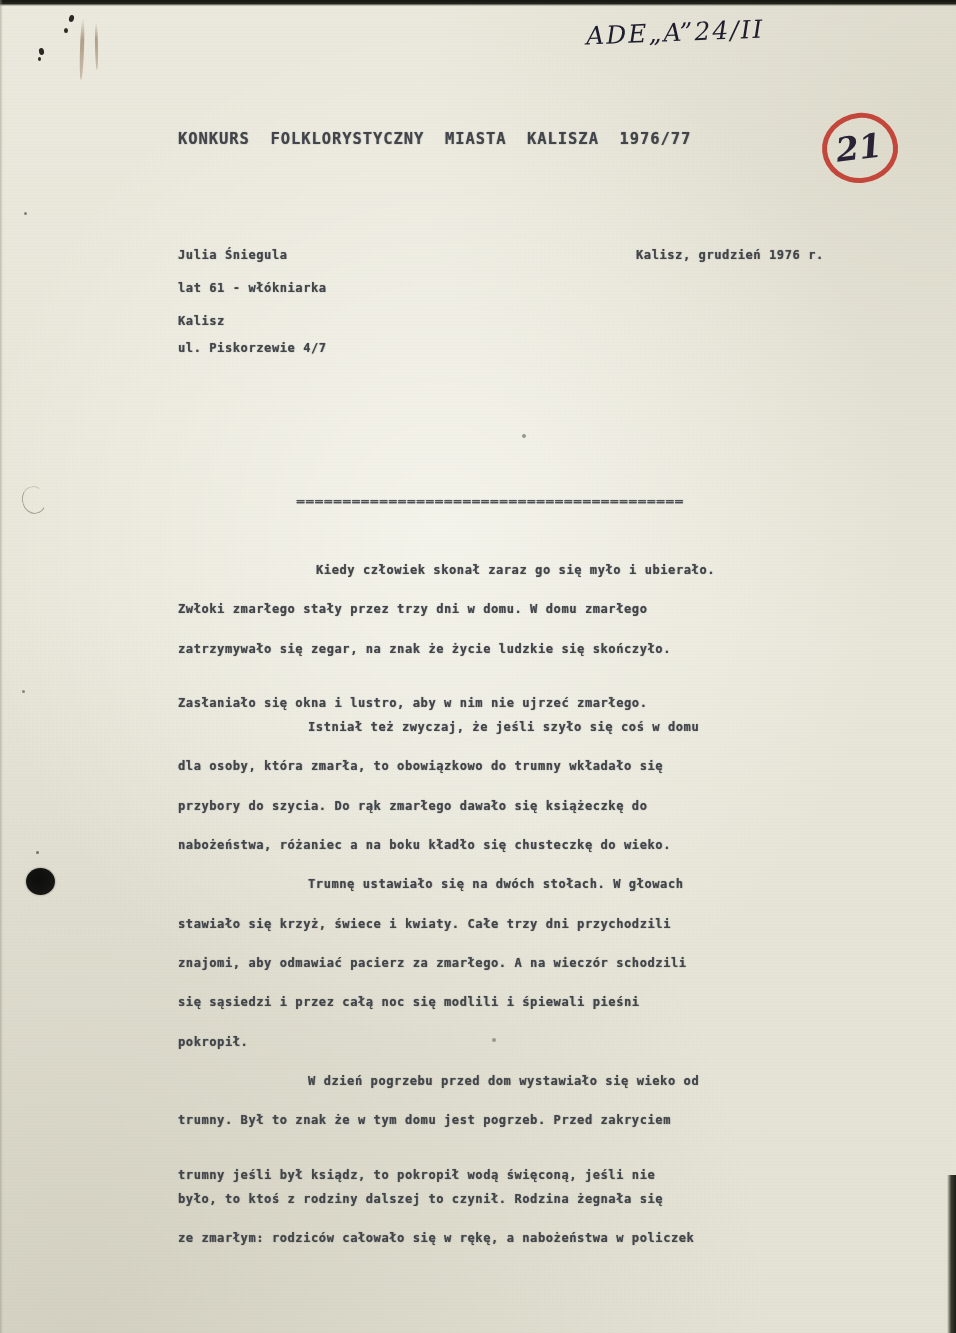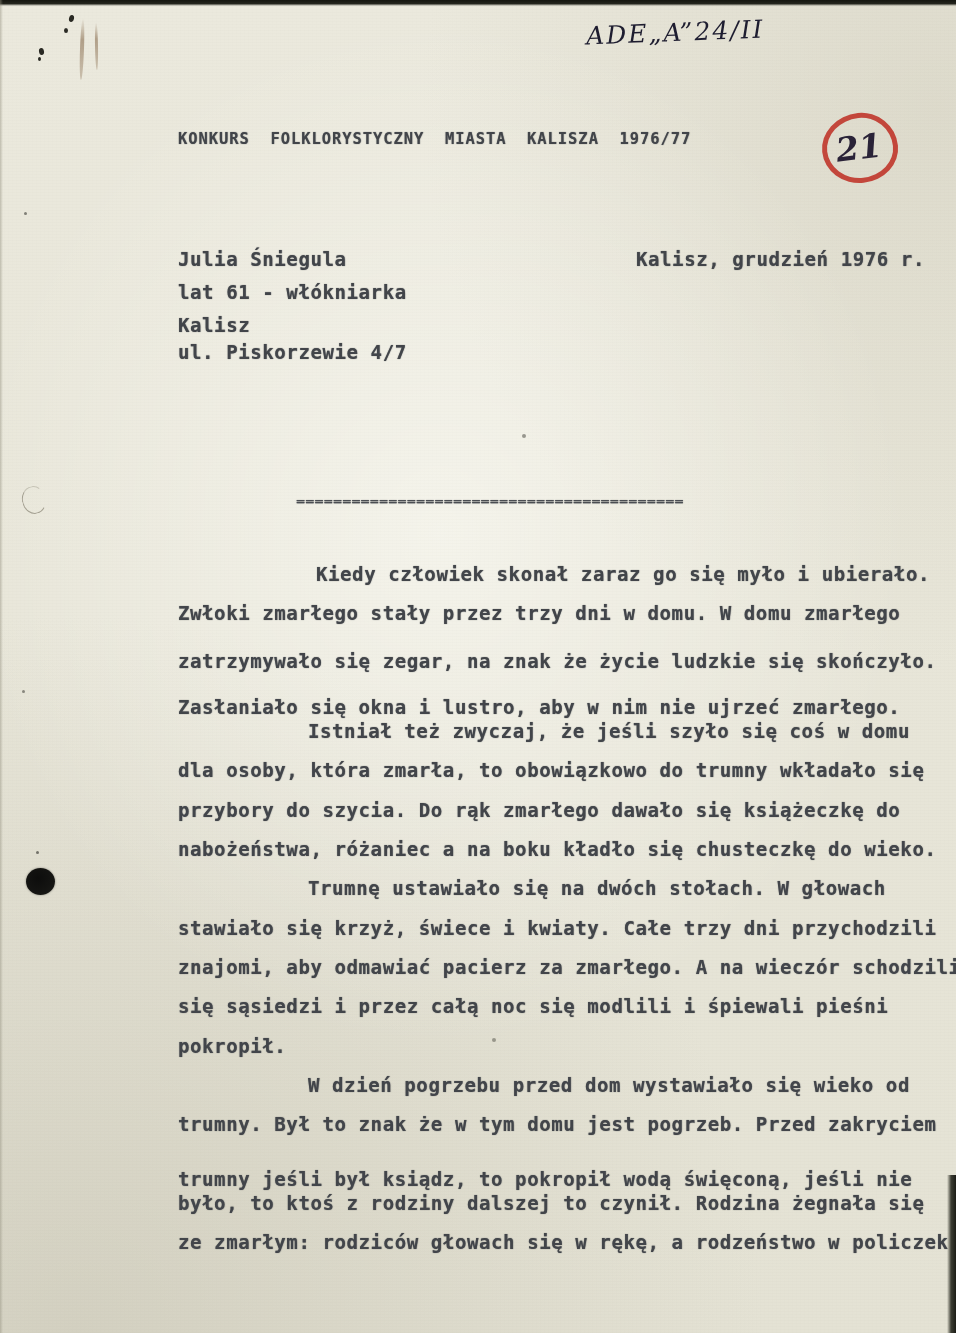--- a/index.html
+++ b/index.html
@@ -54,21 +54,21 @@
     position: absolute;
     top: 0; left: 0;
     width: 3px; height: 1333px;
     background: linear-gradient(90deg, rgba(150,147,130,0.5) 0%, rgba(150,147,130,0) 100%);
   }
 
   
   .typed {
     position: absolute;
     color: #42454a;
-    font-size: 19px;
+    font-size: 12px;
     letter-spacing: 0.6px;
     white-space: pre;
     text-shadow: 0 0 1.1px rgba(66,69,74,0.55), 0.4px 0.2px 0.8px rgba(80,84,90,0.35);
     font-weight: 700;
     -webkit-font-smoothing: antialiased;
   }
 
   #doc-header {
     left: 178px;
     top: 130px;
@@ -230,31 +230,31 @@
   <div class="typed author-line" id="author-name">Julia Śniegula</div>
   <div class="typed author-line" id="author-age">lat 61 - włókniarka</div>
   <div class="typed author-line" id="author-city">Kalisz</div>
   <div class="typed author-line" id="author-street">ul. Piskorzewie 4/7</div>
 
   <div class="typed" id="doc-title-rule">==========================================</div>
 
   <div id="body-text">
       <div class="typed body-line" style="top: 563px; left: 308px; padding-left: 8px;">Kiedy człowiek skonał zaraz go się myło i ubierało.</div>
       <div class="typed body-line" style="top: 602px; left: 178px;">Zwłoki zmarłego stały przez trzy dni w domu. W domu zmarłego</div>
-      <div class="typed body-line" style="top: 642px; left: 178px; margin-top: 8px;">zatrzymywało się zegar, na znak że życie ludzkie się skończyło.</div>
+      <div class="typed body-line" style="top: 642px; left: 178px;">zatrzymywało się zegar, na znak że życie ludzkie się skończyło.</div>
       <div class="typed body-line" style="top: 696px; left: 178px;">Zasłaniało się okna i lustro, aby w nim nie ujrzeć zmarłego.</div>
       <div class="typed body-line" style="top: 720px; left: 308px;">Istniał też zwyczaj, że jeśli szyło się coś w domu</div>
       <div class="typed body-line" style="top: 759px; left: 178px;">dla osoby, która zmarła, to obowiązkowo do trumny wkładało się</div>
       <div class="typed body-line" style="top: 799px; left: 178px;">przybory do szycia. Do rąk zmarłego dawało się książeczkę do</div>
       <div class="typed body-line" style="top: 838px; left: 178px;">nabożeństwa, różaniec a na boku kładło się chusteczkę do wieko.</div>
       <div class="typed body-line" style="top: 877px; left: 308px;">Trumnę ustawiało się na dwóch stołach. W głowach</div>
       <div class="typed body-line" style="top: 917px; left: 178px;">stawiało się krzyż, świece i kwiaty. Całe trzy dni przychodzili</div>
       <div class="typed body-line" style="top: 956px; left: 178px;">znajomi, aby odmawiać pacierz za zmarłego. A na wieczór schodzili</div>
       <div class="typed body-line" style="top: 995px; left: 178px;">się sąsiedzi i przez całą noc się modlili i śpiewali pieśni</div>
       <div class="typed body-line" style="top: 1035px; left: 178px;">pokropił.</div>
       <div class="typed body-line" style="top: 1074px; left: 308px;">W dzień pogrzebu przed dom wystawiało się wieko od</div>
       <div class="typed body-line" style="top: 1113px; left: 178px;">trumny. Był to znak że w tym domu jest pogrzeb. Przed zakryciem</div>
       <div class="typed body-line" style="top: 1152px; left: 178px; margin-top: 16px;">trumny jeśli był ksiądz, to pokropił wodą święconą, jeśli nie</div>
       <div class="typed body-line" style="top: 1192px; left: 178px;">było, to ktoś z rodziny dalszej to czynił. Rodzina żegnała się</div>
-      <div class="typed body-line" style="top: 1231px; left: 178px;">ze zmarłym: rodziców głowach się w rękę, a rodzeństwo w policzek</div>
+      <div class="typed body-line" style="top: 1231px; left: 178px;">ze zmarłym: rodziców całowało się w rękę, a nabożeństwa w policzek</div>
     </div>
 
 </div>
 
 </body></html>

